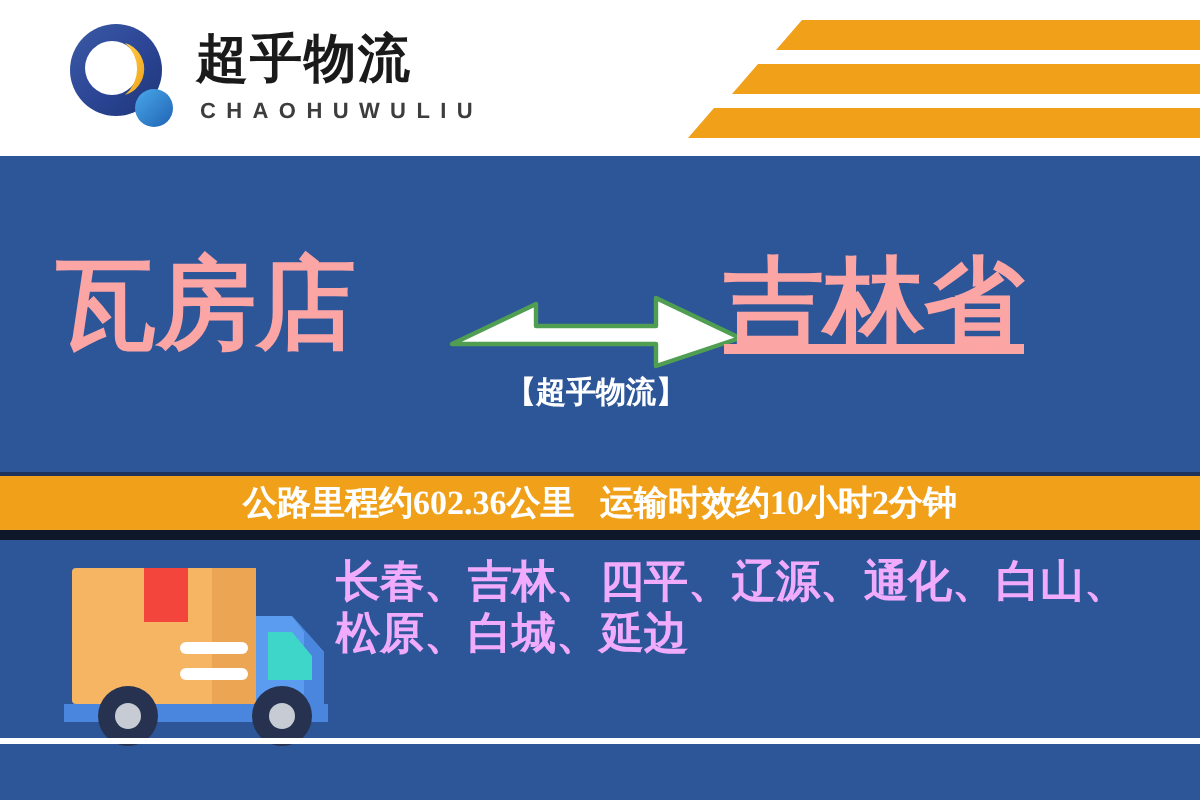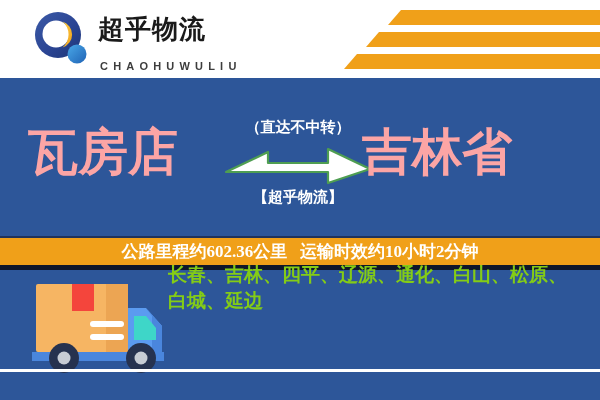--- a/index.html
+++ b/index.html
@@ -44,21 +44,21 @@
     white-space: nowrap;
   }
   .logo-en {
     font-family: "Liberation Sans", "DejaVu Sans", sans-serif;
     font-weight: bold;
     font-size: 11px;
     line-height: 14px;
     color: #3d3d3d;
     letter-spacing: 5.2px;
     white-space: nowrap;
-    margin-top: 10px;
+    margin-top: 0;
     padding-left: 2px;
   }
   .stripes {
     position: absolute;
     right: 0; top: 6px;
     width: 262px; height: 66px;
   }
   .stripe {
     position: absolute;
     height: 15px;
@@ -87,21 +87,21 @@
     position: absolute;
     top: 16px;
     font-family: "Liberation Serif", "DejaVu Serif", serif;
     font-weight: bold;
     font-size: 50px;
     line-height: 60px;
     color: #fca5a5;
     white-space: nowrap;
   }
   .city.origin { left: 28px; }
-  .city.dest   { left: 362px; }
+  .city.dest   { left: 362px; text-decoration: underline; }
 
   .arrow-block {
     position: absolute;
     left: 222px; top: 0;
     width: 152px; height: 112px;
   }
   .arrow-label {
     position: absolute;
     left: 0;
     width: 152px;
@@ -138,27 +138,27 @@
     font-family: "Liberation Serif", "DejaVu Serif", serif;
     font-weight: bold;
     font-size: 17px;
     color: #ffffff;
     white-space: pre;
   }
 
   
   .city-list {
     position: absolute;
-    left: 168px; top: 184px;
+    left: 168px; top: 200px;
     width: 414px;
     font-family: "Liberation Serif", "DejaVu Serif", serif;
     font-weight: bold;
-    font-size: 19px;
+    font-size: 22px;
     line-height: 26px;
-    color: #84cc16;
+    color: #f0abfc;
   }
 
   
   .truck {
     position: absolute;
     left: 28px; top: 198px;
     width: 140px; height: 104px;
   }
 
   
@@ -211,21 +211,20 @@
       <div class="stripe s3"></div>
     </div>
   </div>
 
   <div class="blue-panel">
 
     <div class="route">
       <div class="city origin">瓦房店</div>
 
       <div class="arrow-block">
-        <div class="arrow-label top">（直达不中转）</div>
 
         <svg class="arrow-svg" viewBox="0 0 148 40">
           <polygon points="2,26 44,6 44,17 104,17 104,3 146,23 104,37 104,26" fill="#ffffff" stroke="#4f9e52" stroke-width="2.2" stroke-linejoin="round"></polygon>
         </svg>
 
         <div class="arrow-label bottom">【超乎物流】</div>
       </div>
 
       <div class="city dest">吉林省</div>
     </div>

